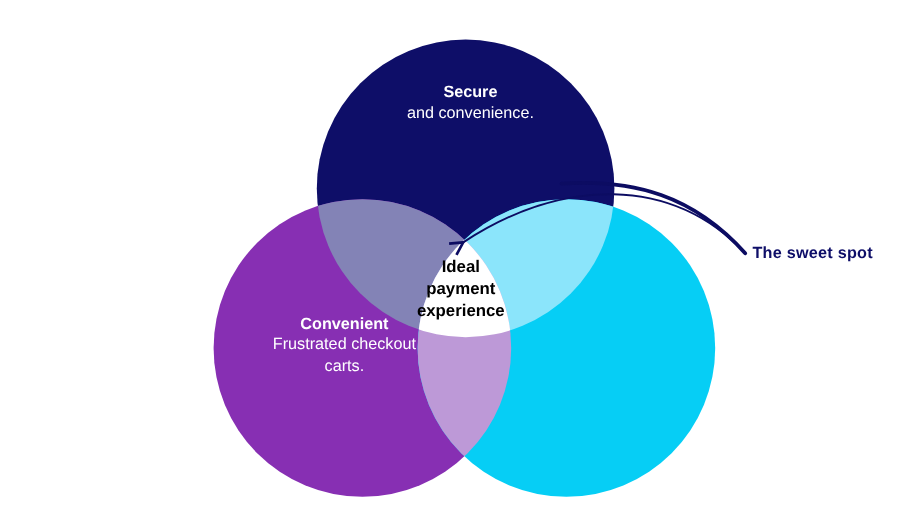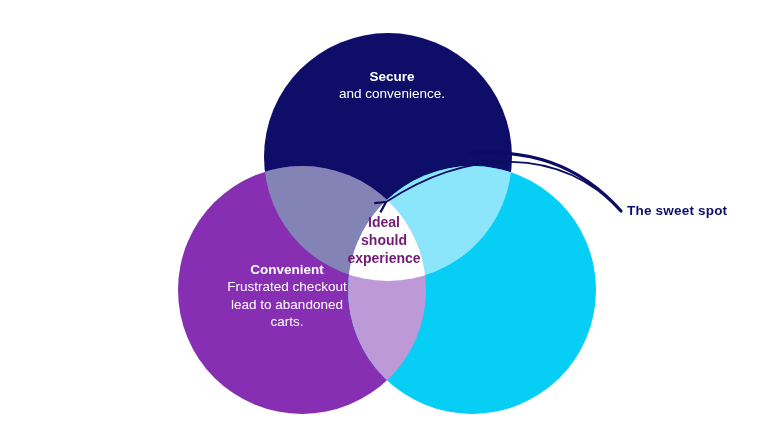--- a/index.html
+++ b/index.html
@@ -34,21 +34,21 @@
   }
   .label .line {
     display: block;
   }
   .center-label {
     position: absolute;
     left: 336px;
     top: 213px;
     width: 96px;
     text-align: center;
-    color: #701a75;
+    color: #000000;
     font-weight: bold;
     font-size: 14px;
     line-height: 1.3;
   }
   .center-label .line { display: block; }
   .sweet-spot {
     position: absolute;
     left: 627px;
     top: 203px;
     width: 130px;
@@ -104,26 +104,25 @@
   </svg>
 
   <div class="label label-secure">
     <span class="title">Secure</span>
     <span class="line">and convenience.</span>
   </div>
 
   <div class="label label-convenient">
     <span class="title">Convenient</span>
     <span class="line">Frustrated checkout</span>
-    <span class="line">lead to abandoned</span>
     <span class="line">carts.</span>
   </div>
 
 
   <div class="center-label">
     <span class="line">Ideal</span>
-    <span class="line">should</span>
+    <span class="line">payment</span>
     <span class="line">experience</span>
   </div>
 
   <div class="sweet-spot">The sweet spot</div>
 
 </div>
 
 </body></html>

